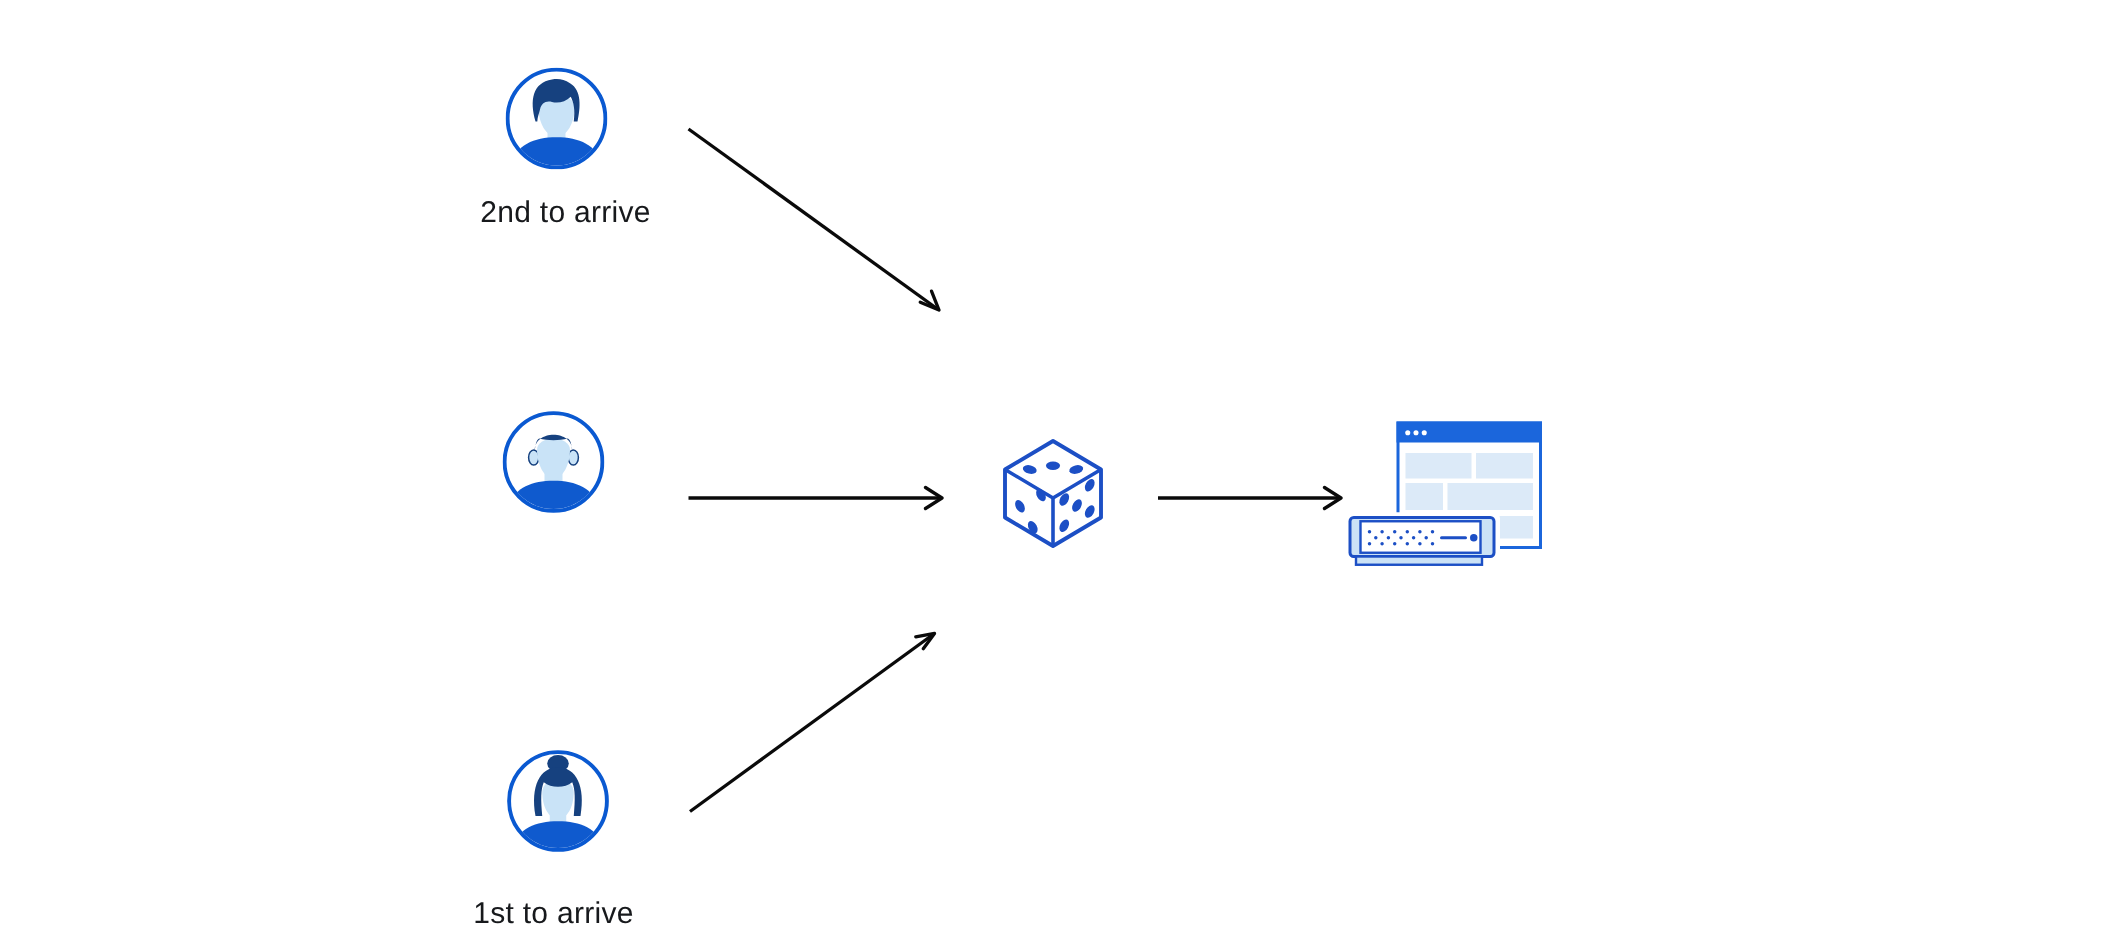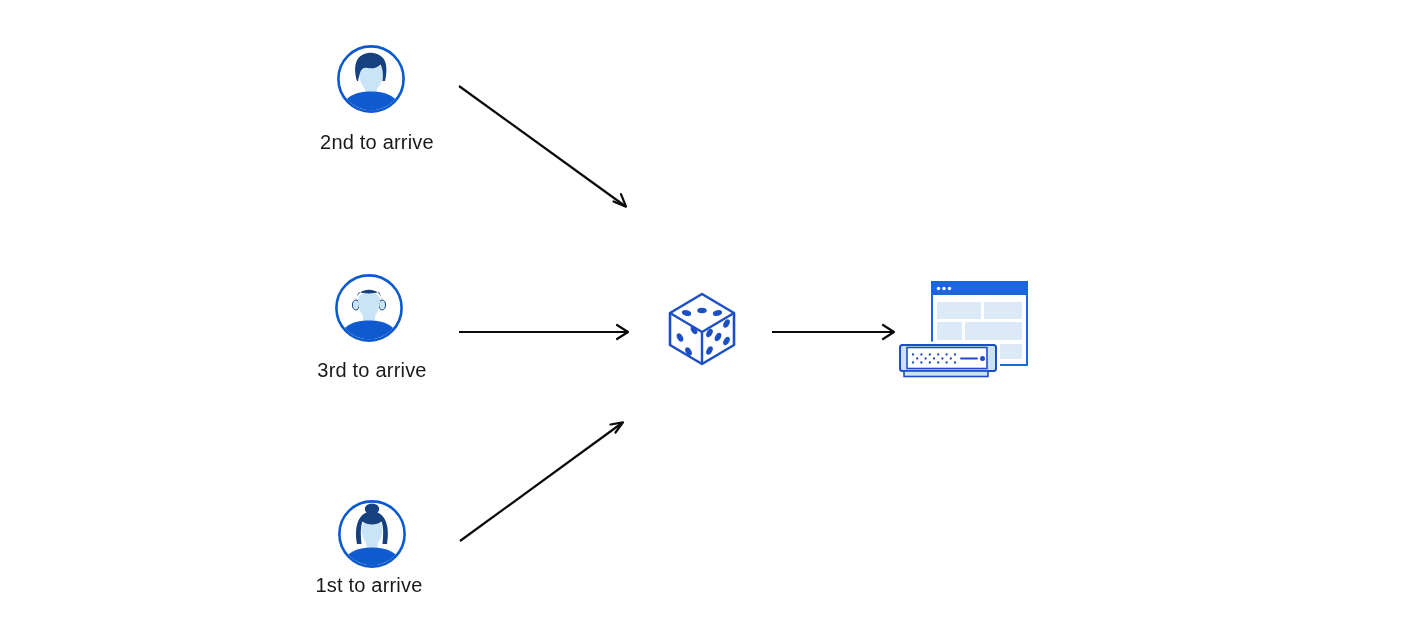--- a/index.html
+++ b/index.html
@@ -82,38 +82,37 @@
     <g clip-path="url(#c2)">
       <rect class="face" x="28" y="38" width="12" height="14"></rect>
       <path class="shirt" d="M2,68 C6,52 18,46.5 34,46.5 C50,46.5 62,52 66,68 Z"></path>
       <ellipse class="ear" cx="20.8" cy="31" rx="3.4" ry="5"></ellipse>
       <ellipse class="ear" cx="47.2" cy="31" rx="3.4" ry="5"></ellipse>
       <path class="face" d="M23,26 C23,16 45,16 45,26 C45,36 40,45 34,45 C28,45 23,36 23,26 Z"></path>
       <path class="hair" d="M21.5,27 C20.5,12 47.5,12 46.5,27 C46,21 45,19 43.5,18.3
                            C38,19.8 30,19.8 24.5,18.3 C23,19 22,21 21.5,27 Z"></path>
     </g>
   </svg>
-  <div class="node-label" style="left:292px;top:341px;width:160px">3rd to arrive</div>
 
   <svg class="abs" style="left:338px;top:484px" width="68" height="68" viewBox="0 0 68 68">
     <circle class="ring" cx="34" cy="34" r="32.6"></circle>
     <clipPath id="c3">
         <circle cx="34" cy="34" r="31.4"></circle>
       </clipPath>
     <g clip-path="url(#c3)">
       <rect class="face" x="28.5" y="38" width="11" height="14"></rect>
       <path class="shirt" d="M2,68 C6,53 18,47.5 34,47.5 C50,47.5 62,53 66,68 Z"></path>
       <ellipse class="hair" cx="34" cy="9" rx="7.2" ry="5.6"></ellipse>
       <path class="face" d="M23.5,28 C23.5,17 44.5,17 44.5,28 C44.5,38 40,46 34,46 C28,46 23.5,38 23.5,28 Z"></path>
       <path class="hair" d="M19,44 C15.5,24 22,11.5 34,11.5 C46,11.5 52.5,24 49,44
                            L44.5,44 C45.5,33 45.5,26.5 43.5,21.5 C38.5,25.5 29.5,25.5 24.5,21.5
                            C22.5,26.5 22.5,33 23.5,44 Z"></path>
     </g>
   </svg>
-  <div class="node-label" style="left:289px;top:556px;width:160px">1st to arrive</div>
+  <div class="node-label" style="left:289px;top:580px;width:160px">1st to arrive</div>
 
   <svg class="abs" style="left:667px;top:274px" width="70" height="76" viewBox="0 0 70 76">
     <path class="cube" d="M35,4 L67,23 L67,55 L35,74 L3,55 L3,23 Z"></path>
     <path class="cube-edge" d="M3,23 L35,42 L67,23 M35,42 L35,74"></path>
 
     <ellipse class="pip" cx="19.5" cy="23" rx="4.7" ry="2.8" transform="rotate(14 19.5 23)"></ellipse>
     <ellipse class="pip" cx="35" cy="20.5" rx="4.7" ry="2.8"></ellipse>
     <ellipse class="pip" cx="50.5" cy="23" rx="4.7" ry="2.8" transform="rotate(-14 50.5 23)"></ellipse>
 
     <ellipse class="pip" cx="27" cy="40" rx="2.8" ry="4.5" transform="rotate(-28 27 40)"></ellipse>

